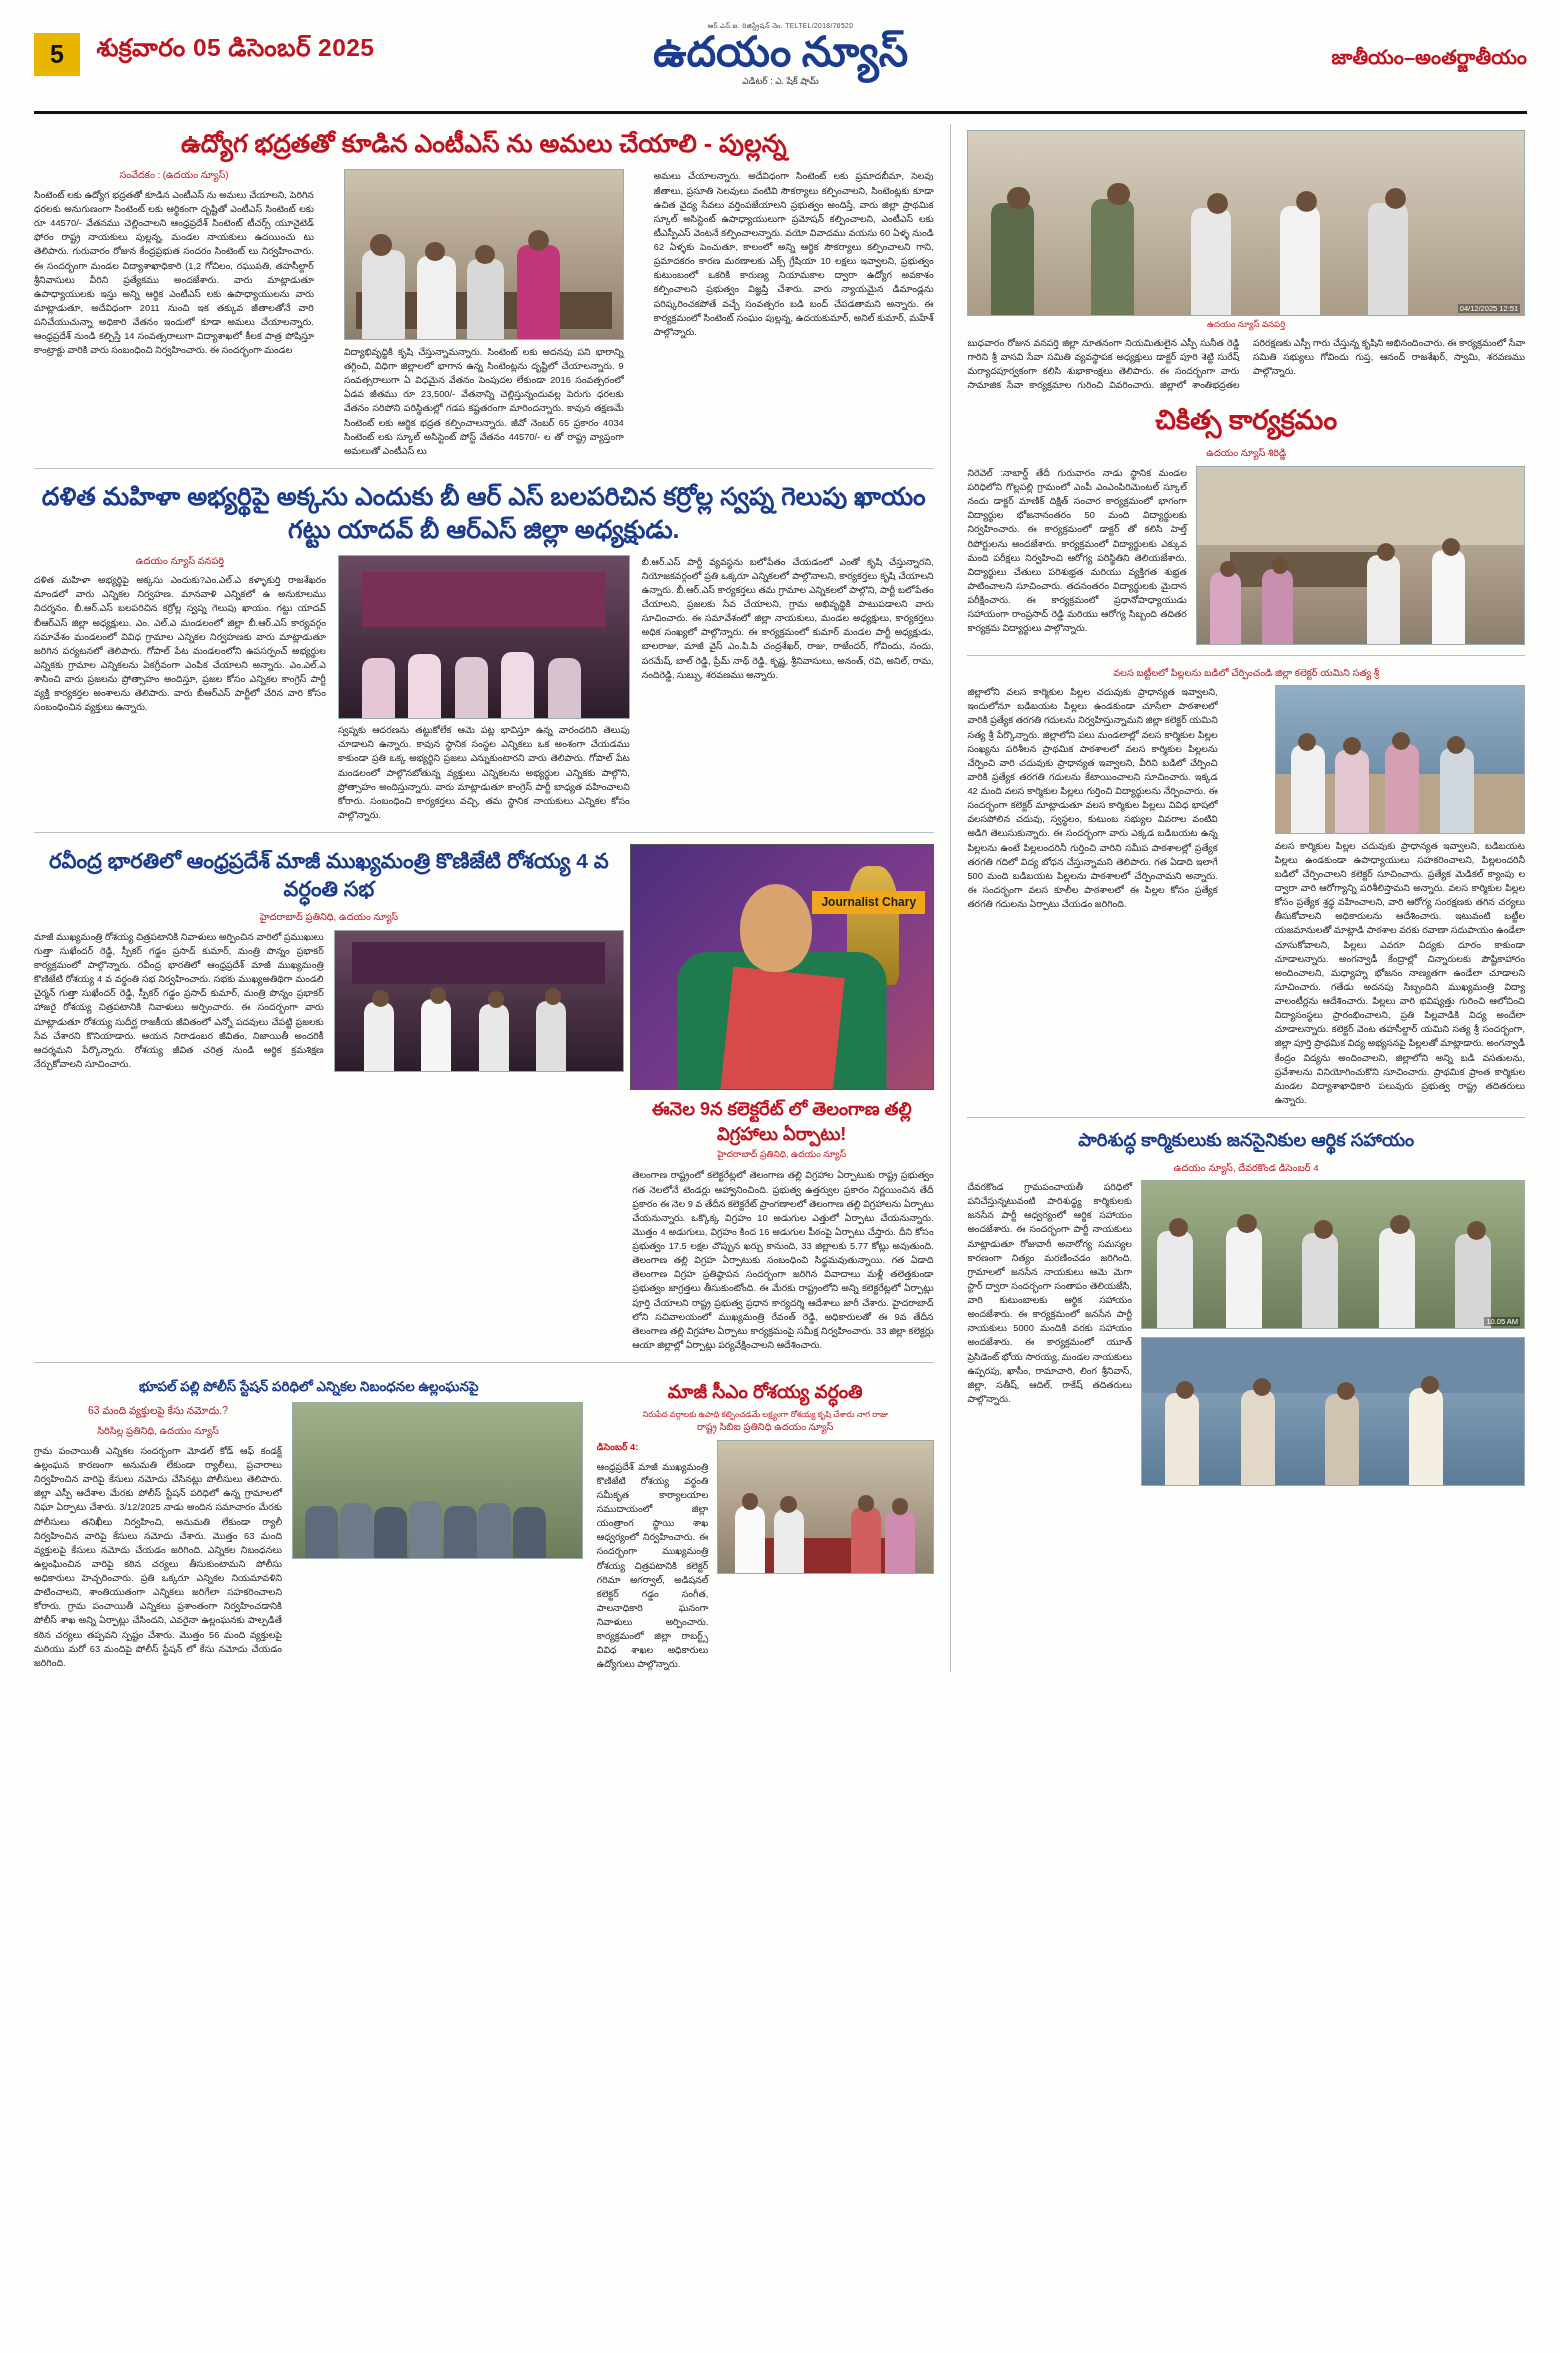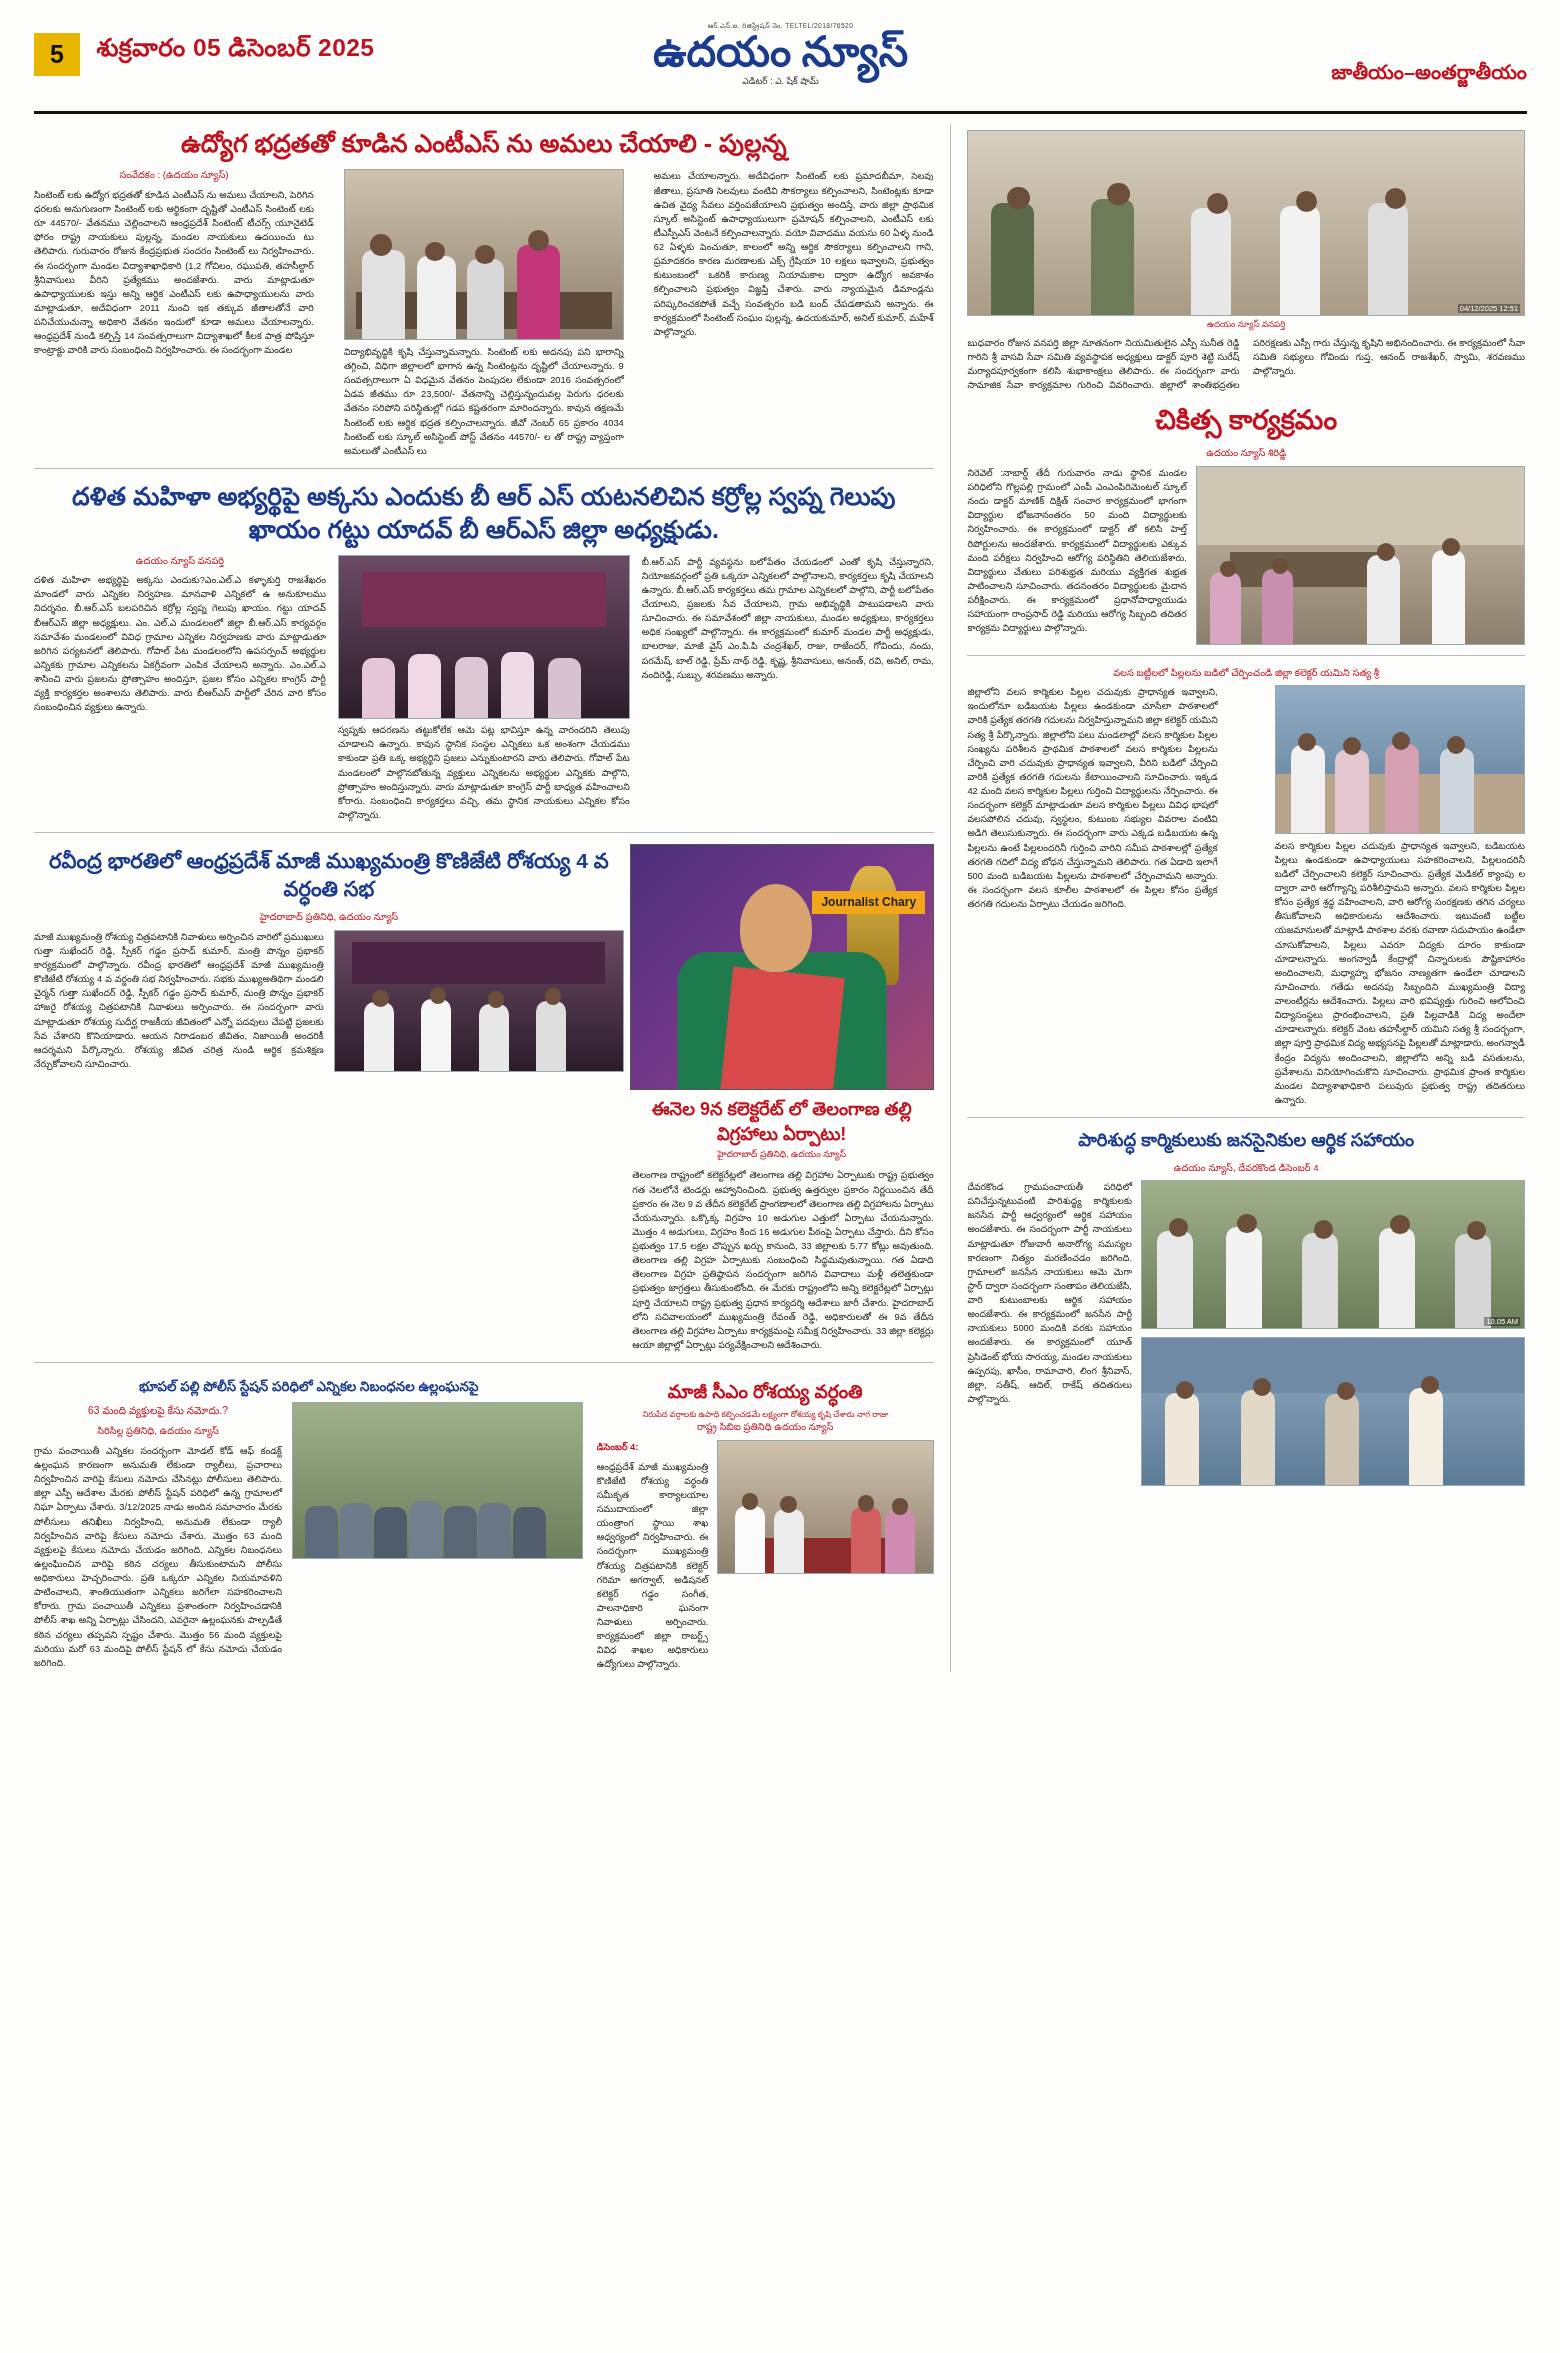--- a/index.html
+++ b/index.html
@@ -57,21 +57,21 @@
     font-weight:bold;
     color:#1b3b8f;
     font-family:"Liberation Serif", serif;
     line-height:1;
   }
   .logo-sub {
     font-size:9px; color:#333; margin-top:3px;
   }
   .masthead-right {
     position:absolute; right:0; top:21px;
-    font-size:20px; font-weight:bold; color:#c1121f;margin-top:15px;
+    font-size:20px; font-weight:bold; color:#c1121f;
   }
 
   
   .content {
     position:relative;
     margin:10.4px 34px 0 34px;
   }
   .cols {
     display:flex;
     gap:0;
@@ -230,21 +230,21 @@
             </div>
             <div style="width:33%;">
               <div class="body-text">అమలు చేయాలన్నారు. అదేవిధంగా సింటెంట్ లకు ప్రమాదబీమా, సెలవు జీతాలు, ప్రసూతి సెలవులు వంటివి సౌకర్యాలు కల్పించాలని, సింటెంట్లకు కూడా ఉచిత వైద్య సేవలు వర్తింపజేయాలని ప్రభుత్వం అందిస్తే, వారు జిల్లా ప్రాథమిక స్కూల్ అసిస్టెంట్ ఉపాధ్యాయులుగా ప్రమోషన్ కల్పించాలని, ఎంటీఎస్ లకు టీఎస్పీఎస్ వెంటనే కల్పించాలన్నారు. వయో వివాదము వయసు 60 ఏళ్ళ నుండి 62 ఏళ్ళకు పెంచుతూ, కాలంలో అన్ని ఆర్థిక సౌకర్యాలు కల్పించాలని గాని, ప్రమాదకరం కారణ మరణాలకు ఎక్స్ గ్రేషియా 10 లక్షలు ఇవ్వాలని, ప్రభుత్వం కుటుంబంలో ఒకరికి కారుణ్య నియామకాల ద్వారా ఉద్యోగ అవకాశం కల్పించాలని ప్రభుత్వం విజ్ఞప్తి చేశారు. వారు న్యాయమైన డిమాండ్లను పరిష్కరించకపోతే వచ్చే సంవత్సరం బడి బంద్ చేపడతామని అన్నారు. ఈ కార్యక్రమంలో సింటెంట్ సంఘం పుల్లన్న, ఉదయకుమార్, అనిల్ కుమార్, మహేశ్ పాల్గొన్నారు.</div>
             </div>
           </div>
         </div>
 
         <div class="hr"></div>
 
         <div>
-          <div class="headline blue">దళిత మహిళా అభ్యర్థిపై అక్కసు ఎందుకు బీ ఆర్ ఎస్ యటనలిచిన కర్రోల్ల స్వప్న గెలుపు ఖాయం గట్టు యాదవ్ బీ ఆర్ఎస్ జిల్లా అధ్యక్షుడు.</div>
+          <div class="headline blue">దళిత మహిళా అభ్యర్థిపై అక్కసు ఎందుకు బీ ఆర్ ఎస్ బలపరిచిన కర్రోల్ల స్వప్న గెలుపు ఖాయం గట్టు యాదవ్ బీ ఆర్ఎస్ జిల్లా అధ్యక్షుడు.</div>
           <div style="display:flex; gap:12px;">
             <div style="width:33%;">
               <div class="byline">ఉదయం న్యూస్ వనపర్తి</div>
               <div class="body-text">దళిత మహిళా అభ్యర్థిపై అక్కసు ఎందుకు?ఎం.ఎల్.ఎ కళ్ళాకుర్తి రాజశేఖరం మాండలో వారు ఎన్నికల నిర్వహణ. మానవాళి ఎన్నికలో ఉ అనుకూలము నిదర్శనం. బీ.ఆర్.ఎస్ బలపరిచిన కర్రోల్ల స్వప్న గెలుపు ఖాయం. గట్టు యాదవ్ బీఆర్ఎస్ జిల్లా అధ్యక్షులు. ఎం. ఎల్.ఎ మండలంలో జిల్లా బీ.ఆర్.ఎస్ కార్యవర్గం సమావేశం మండలంలో వివిధ గ్రామాల ఎన్నికల నిర్వహణకు వారు మాట్లాడుతూ జరిగిన పర్యటనలో తెలిపారు. గోపాల్ పేట మండలంలోని ఉపసర్పంచ్ అభ్యర్థుల ఎన్నికకు గ్రామాల ఎన్నికలను ఏకగ్రీవంగా ఎంపిక చేయాలని అన్నారు. ఎం.ఎల్.ఎ శాసించి వారు ప్రజలను ప్రోత్సాహం అందిస్తూ, ప్రజల కోసం ఎన్నికల కాంగ్రెస్ పార్టీ వ్యక్తి కార్యకర్తల అంశాలను తెలిపారు. వారు బీఆర్ఎస్ పార్టీలో చేరిన వారి కోసం సంబంధించిన వ్యక్తులు ఉన్నారు.</div>
             </div>
             <div style="width:33%;">
               <div class="photo" style="height:164px;">
                 <div class="ph-stage"></div>
                 <div style="position:absolute;left:8%;top:10%;width:84%;height:34%;background:#7a2f55;"></div>
                 <div class="ph-fig" style="left:8%; width:33px; height:60px; background:#e5c6d6;"></div>

